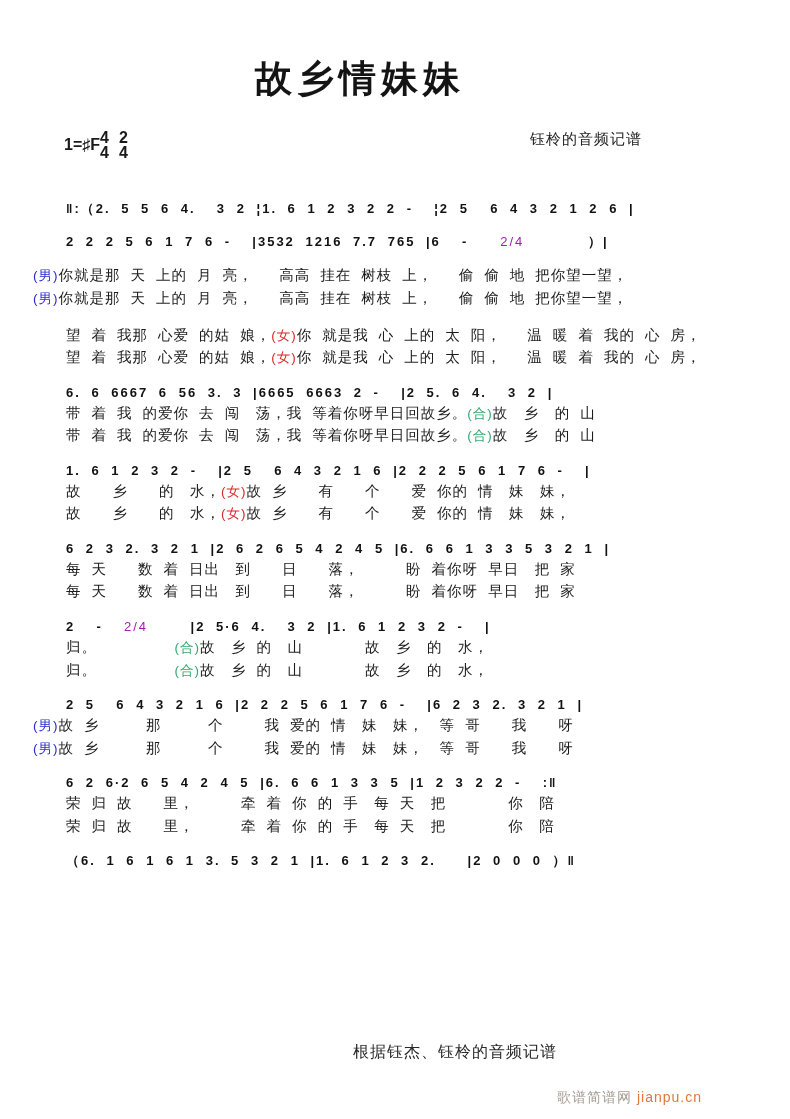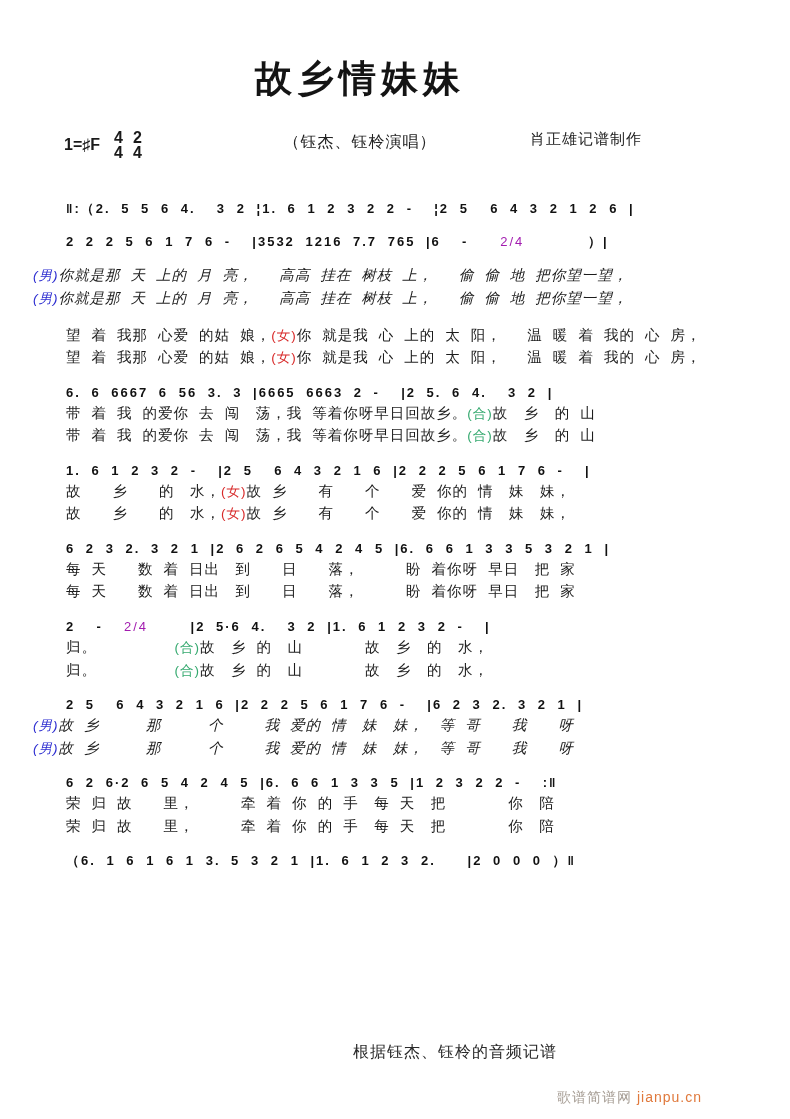--- a/index.html
+++ b/index.html
@@ -20,21 +20,21 @@
     letter-spacing:5px;
     color:#141414;
   }
   .meta-row{
     position:absolute;
     top:122px;left:0;right:0;height:40px;
   }
   .keysig{
     position:absolute;left:64px;top:8px;
     font-weight:bold;font-size:16px;
-    display:flex;align-items:center;gap:14px;
+    display:flex;align-items:center;
   }
   .meters{display:flex;gap:10px;}
   .meter{display:flex;flex-direction:column;align-items:center;line-height:0.95;font-size:16px;font-weight:bold;}
   .performers{
     position:absolute;left:0;right:0;top:10px;
     text-align:center;font-size:16px;color:#222;
     letter-spacing:1px;
   }
   .transcriber{
     position:absolute;right:78px;top:8px;
@@ -57,21 +57,21 @@
   .notes .gray{color:#a21caf;font-weight:normal;}
   .lyrics{
     font-size:14.5px;
     white-space:pre;
     letter-spacing:1px;
     word-spacing:5px;
     color:#1c1c1c;
     line-height:1.5;
     margin-top:1px;
   }
-  .lyrics.outdent{margin-left:-33px;font-style:italic;}
+  .lyrics.outdent{margin-left:-33px;}
   .label{font-size:13.5px;}
   .label.male{color:#2b2bd0;}
   .label.female{color:#d82a2a;}
   .label.chorus{color:#35a96f;}
   .footer-note{
     position:absolute;
     left:0;right:0;top:1042px;
     text-align:center;
     font-size:16px;
     color:#2a2a2a;
@@ -101,22 +101,21 @@
         <span class="meter">
           <span>4</span>
           <span>4</span>
         </span>
         <span class="meter">
           <span>2</span>
           <span>4</span>
         </span>
       </span>
     </div>
-    <div class="performers">（钰杰、钰柃演唱）</div>
-    <div class="transcriber">肖正雄记谱制作</div>
+    <div class="transcriber">钰柃的音频记谱</div>
   </div>
 
   <div class="score">
       <div class="system">
         <div class="notes">‖:（2. 5 5 6 4.  3 2 ¦1. 6 1 2 3 2 2 -  ¦2 5  6 4 3 2 1 2 6 |</div>
       </div>
       <div class="system">
         <div class="notes">2 2 2 5 6 1 7 6 -  |3532 1216 7.7 765 |6  -   <span class="gray">2/4</span>      ）|</div>
       </div>
       <div class="system">

